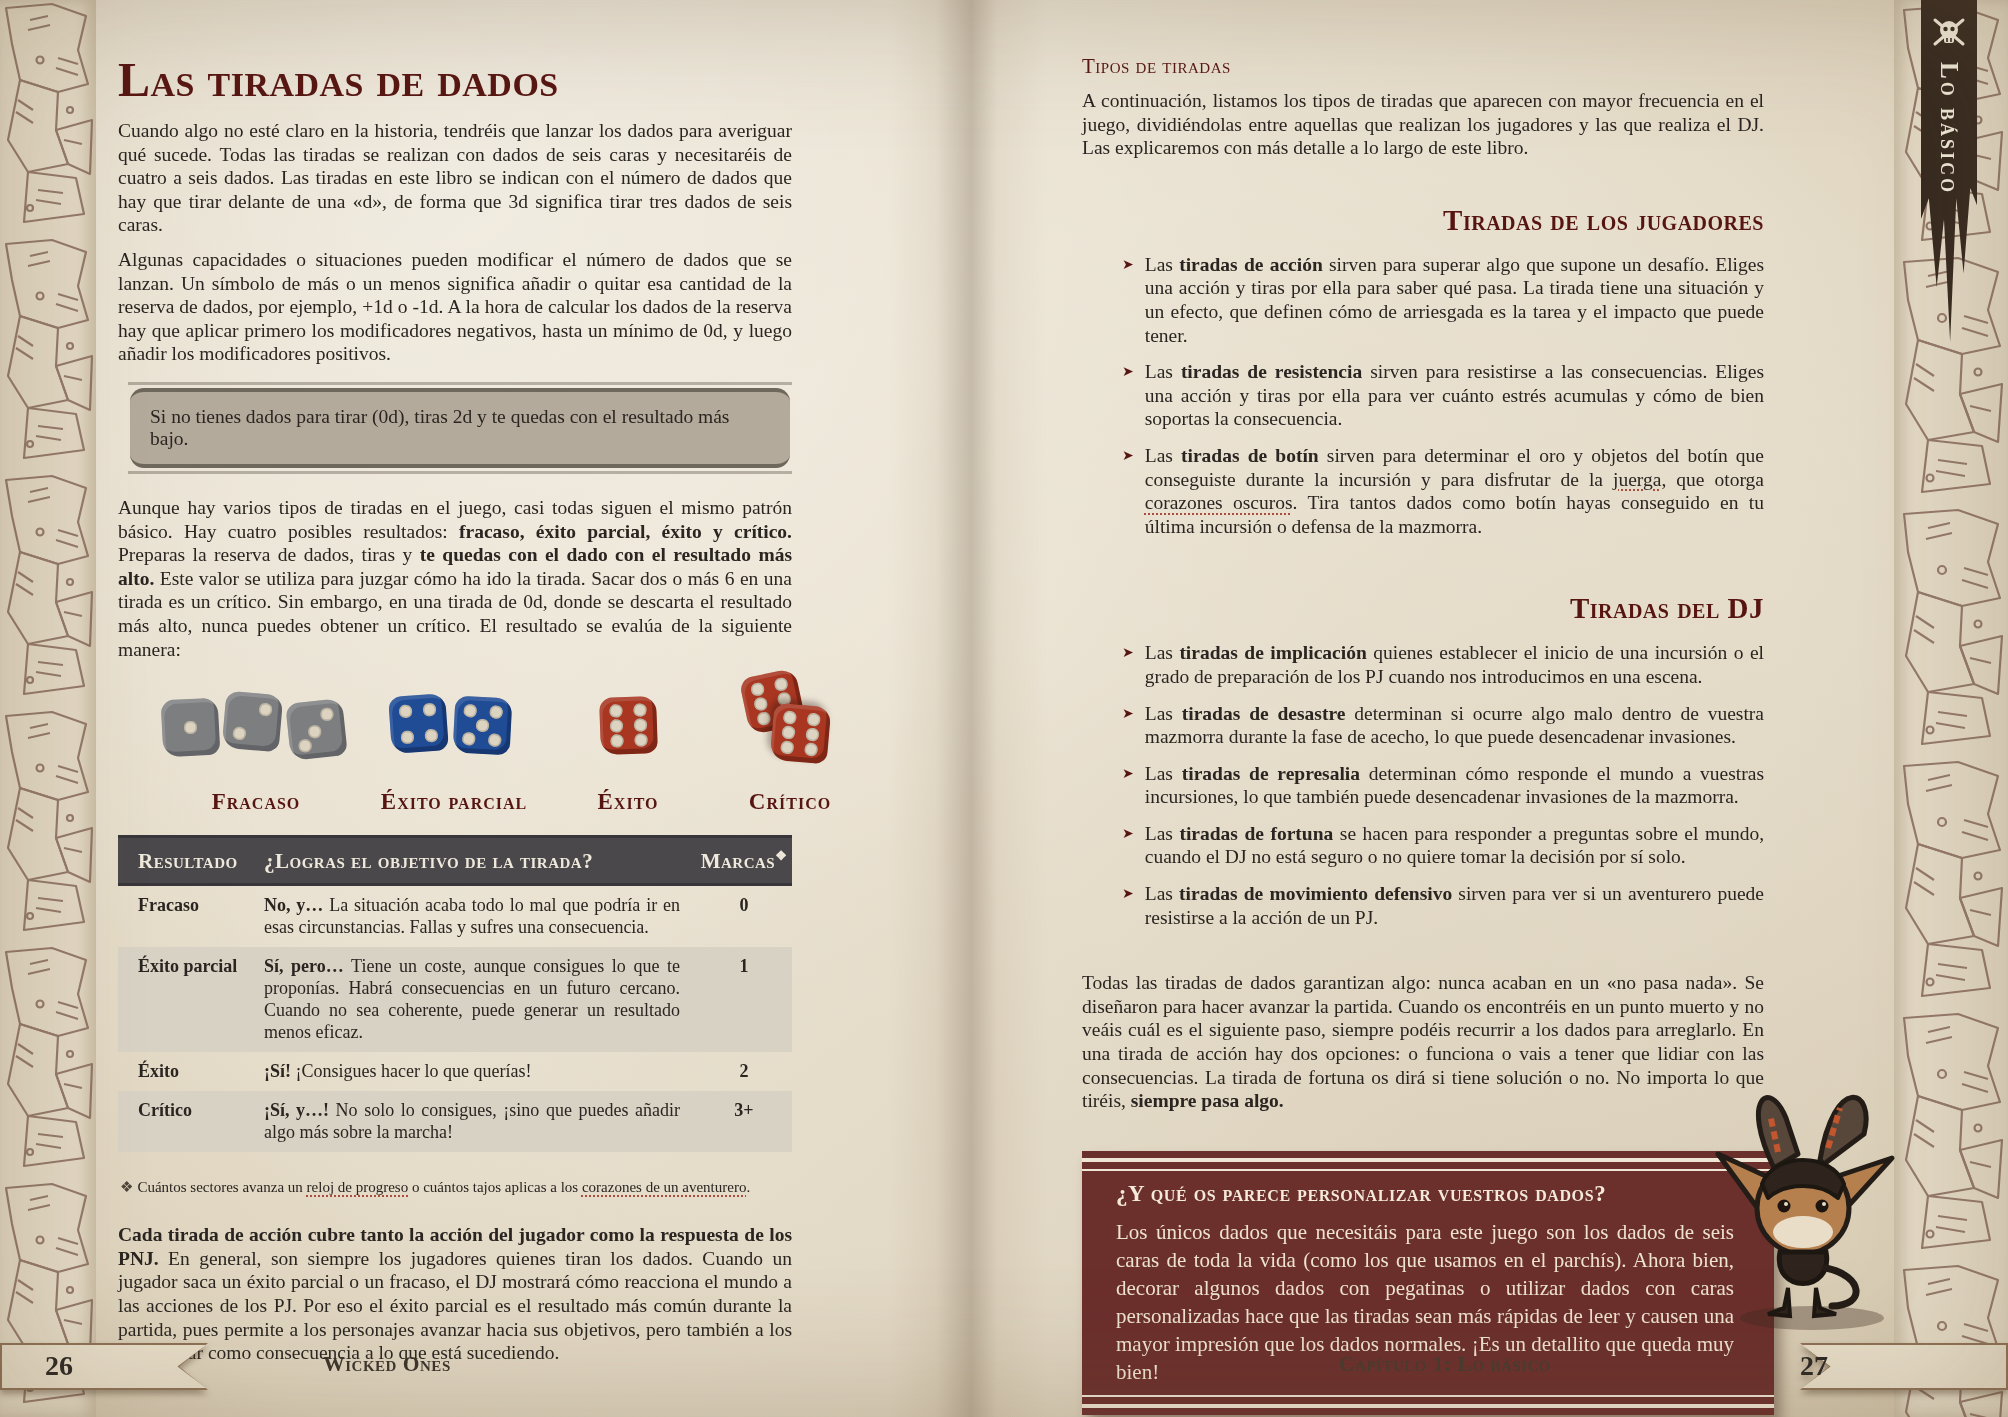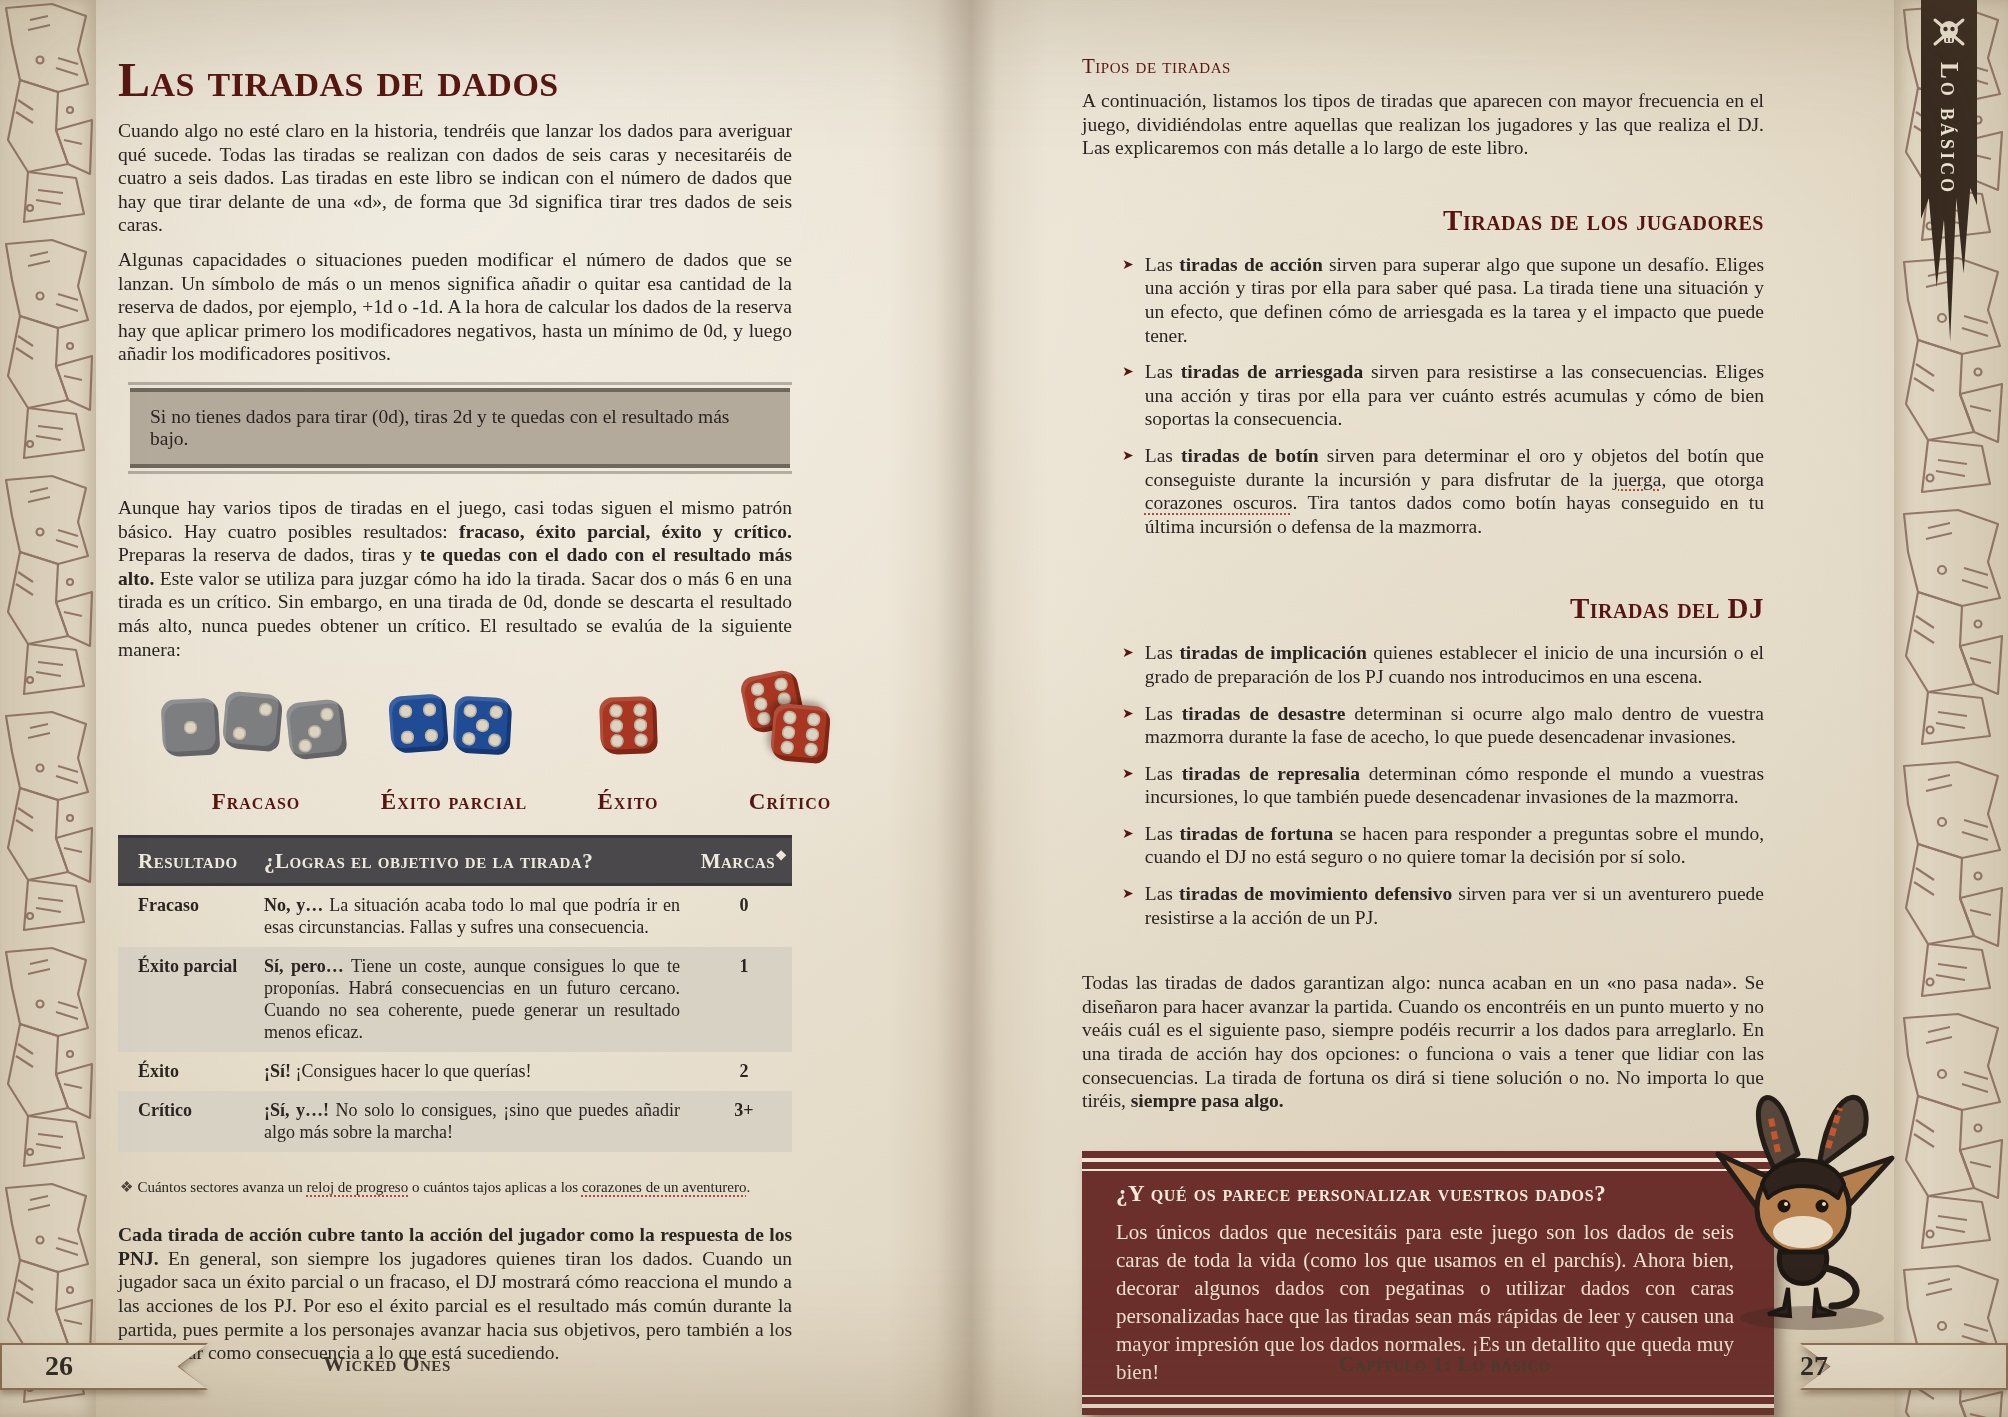--- a/index.html
+++ b/index.html
@@ -31,21 +31,21 @@
   .dotted{text-decoration:underline dotted rgba(165,60,45,.9) 2px;text-underline-offset:4px;}
   h1{margin:0 0 15px;font-weight:700;font-size:48px;line-height:1;
      font-variant:small-caps;color:#571511;letter-spacing:.5px;}
   h2{margin:0 0 12px;font-weight:400;font-size:21px;line-height:1;
      font-variant:small-caps;color:#571511;letter-spacing:.5px;}
   h3{margin:46px 0 18px 36px;font-weight:700;font-size:29px;line-height:1;
      font-variant:small-caps;color:#571511;letter-spacing:.5px;text-align:right;}
   
   .callout{position:relative;margin:22px 2px 28px 12px;background:#b3aa9b;
     border-top:4px solid #6e675b;border-bottom:4px solid #6e675b;
-    padding:14px 20px;font-size:19.5px;}
+    padding:14px 20px;font-size:19.5px;border-radius:14px;}
   .callout::before,.callout::after{content:"";position:absolute;left:-2px;right:-2px;
     border-top:3px solid rgba(110,103,91,.45);}
   .callout::before{top:-10px}.callout::after{bottom:-10px}
   
   .dice-row{position:relative;height:142px;margin-top:12px;}
   .dgroup{position:absolute;bottom:0;text-align:center;}
   .cluster{position:relative;height:96px;margin-bottom:12px;}
   .dlabel{font-weight:700;font-variant:small-caps;font-size:23px;
     color:#571511;letter-spacing:1px;white-space:nowrap;}
   .die{position:absolute;width:57px;height:57px;border-radius:13px 16px 12px 17px;}
@@ -295,21 +295,21 @@
     <p class="body">A continuación, listamos los tipos de tiradas que aparecen con mayor frecuencia en el juego, dividiéndolas entre aquellas que realizan los jugadores y las que realiza el DJ. Las explicaremos con más detalle a lo largo de este libro.</p>
 
     <h3>Tiradas de los jugadores</h3>
     <div class="bullets">
       <div class="li">
           <span class="arrow">➤</span>
         <div class="btext"><span>Las </span><span class="b">tiradas de acción</span><span> sirven para superar algo que supone un desafío. Eliges una acción y tiras por ella para saber qué pasa. La tirada tiene una situación y un efecto, que definen cómo de arriesgada es la tarea y el impacto que puede tener.</span></div>
         </div>
       <div class="li">
           <span class="arrow">➤</span>
-        <div class="btext"><span>Las </span><span class="b">tiradas de arriesgada</span><span> sirven para resistirse a las consecuencias. Eliges una acción y tiras por ella para ver cuánto estrés acumulas y cómo de bien soportas la consecuencia.</span></div>
+        <div class="btext"><span>Las </span><span class="b">tiradas de resistencia</span><span> sirven para resistirse a las consecuencias. Eliges una acción y tiras por ella para ver cuánto estrés acumulas y cómo de bien soportas la consecuencia.</span></div>
         </div>
       <div class="li">
           <span class="arrow">➤</span>
         <div class="btext"><span>Las </span><span class="b">tiradas de botín</span><span> sirven para determinar el oro y objetos del botín que conseguiste durante la incursión y para disfrutar de la </span><span class="dotted">juerga</span><span>, que otorga </span><span class="dotted">corazones oscuros</span><span>. Tira tantos dados como botín hayas conseguido en tu última incursión o defensa de la mazmorra.</span></div>
         </div>
     </div>
 
     <h3 style="margin-top:56px;">Tiradas del DJ</h3>
     <div class="bullets">
       <div class="li">

